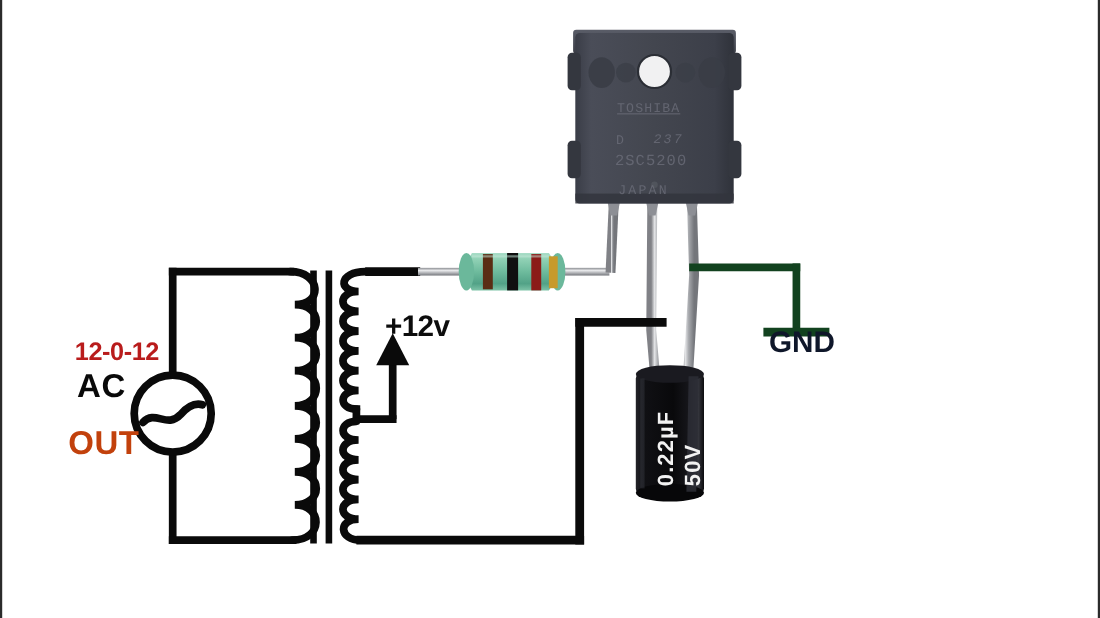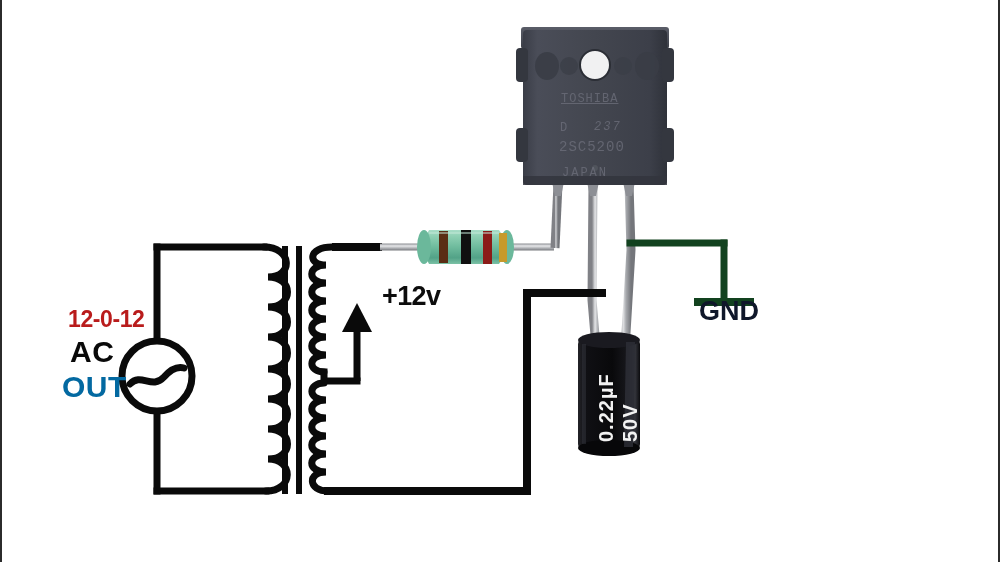--- a/index.html
+++ b/index.html
@@ -44,32 +44,31 @@
   #label-ac {
     left: 68px;
     top: 337px;
     font-size: 30px;
     color: #090909;
     letter-spacing: 0.5px;
     text-align: right;
   }
   #label-acout2 {
     left: 60px;
-    top: 372px;
+    top: 389px;
     font-size: 30px;
-    color: #0369a1;
+    color: #c2410c;
     letter-spacing: 0.5px;
   }
   #label-v12 {
     left: 348px;
     top: 283px;
     font-size: 27px;
     color: #0c0c0c;
     letter-spacing: -0.6px;
-    margin-left: 32px;
   }
   #label-gnd {
     left: 697px;
     top: 298px;
     font-size: 27px;
     color: #0f172a;
     letter-spacing: 0px;
   }
   .cap-text {
     position: absolute;

